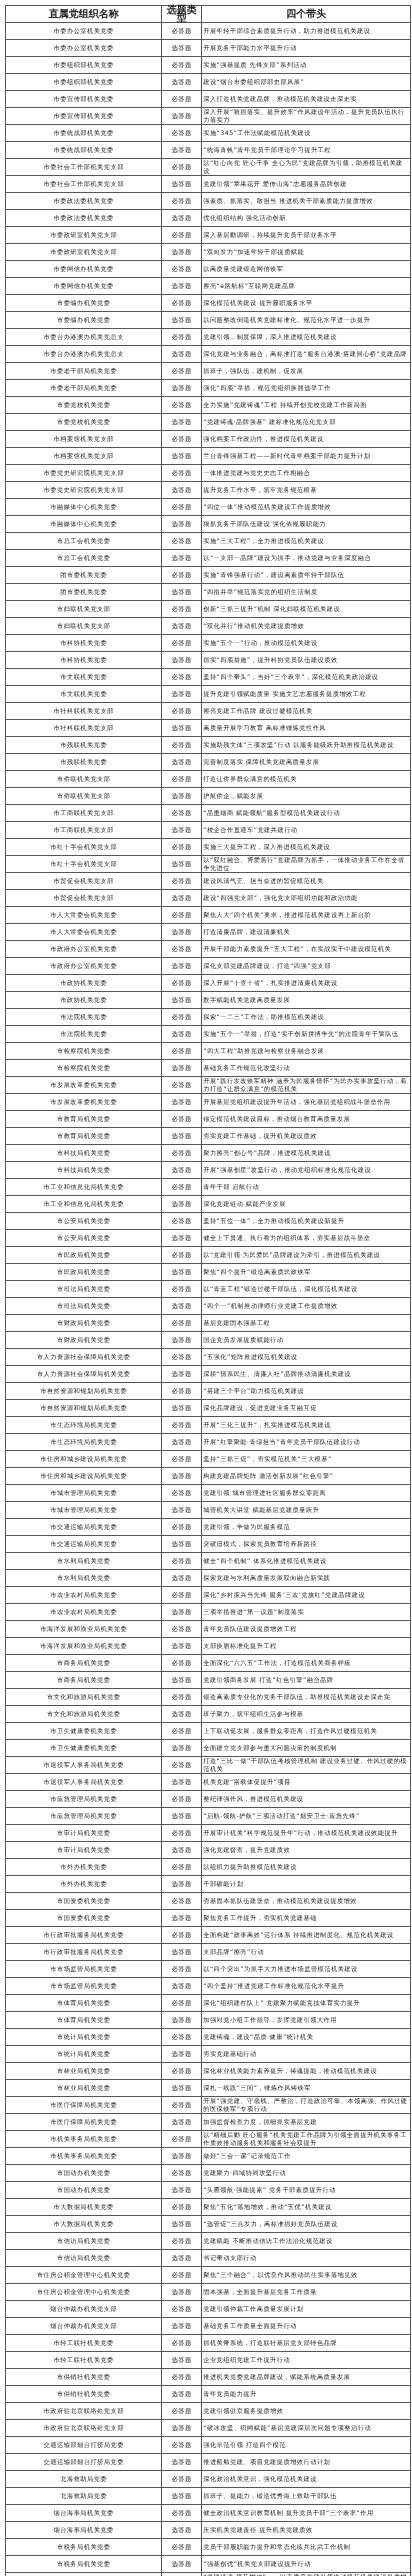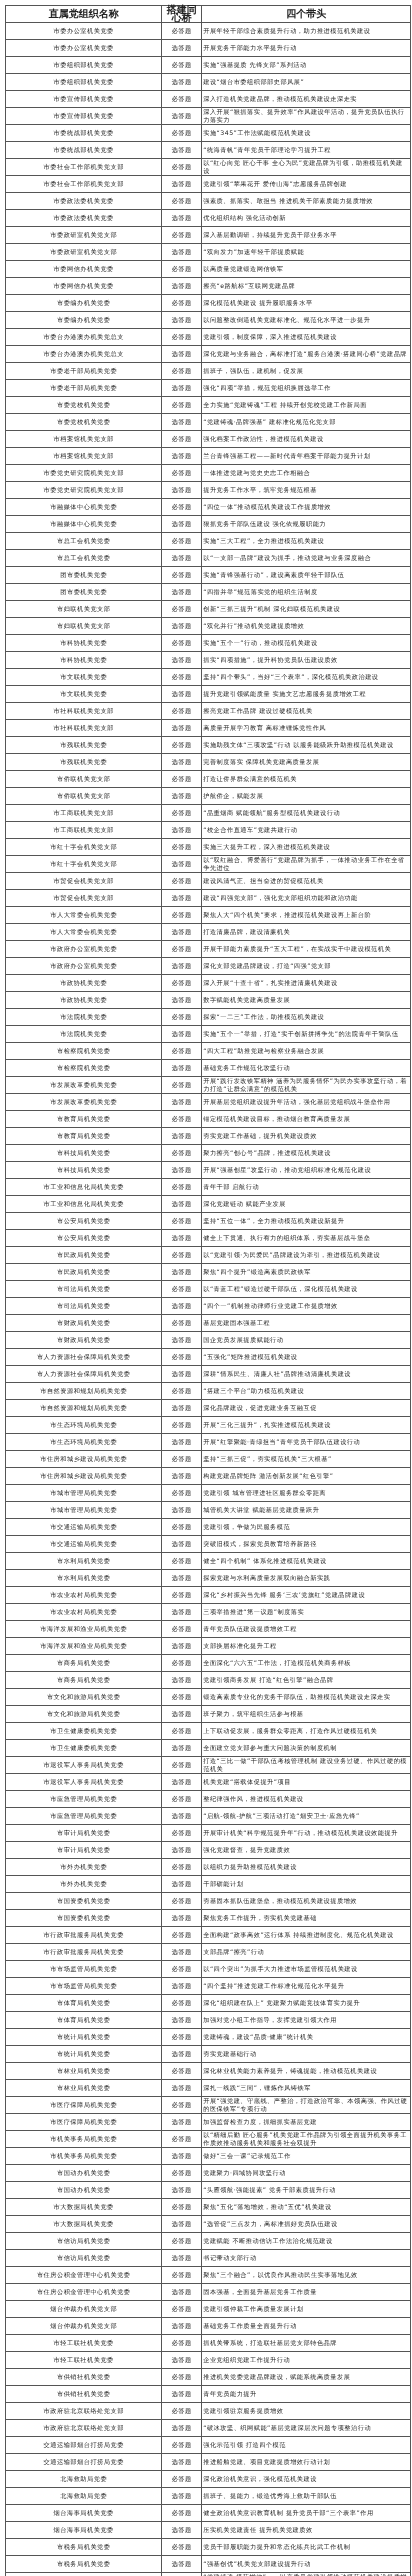--- a/index.html
+++ b/index.html
@@ -17,21 +17,21 @@
 
 <table class="main">
   <colgroup>
       <col class="c1">
       <col class="c2">
       <col class="c3">
     </colgroup>
   <thead>
     <tr>
       <th>直属党组织名称</th>
-      <th>搭建同心桥</th>
+      <th>选题类型</th>
       <th>四个带头</th>
     </tr>
   </thead>
   <tbody id="tbody">
       <tr>
         <td class="org">市委办公室机关党委</td>
         <td class="type">必答题</td>
         <td class="proj">开展年轻干部综合素质提升行动，助力推进模范机关建设</td>
       </tr>
       <tr>

